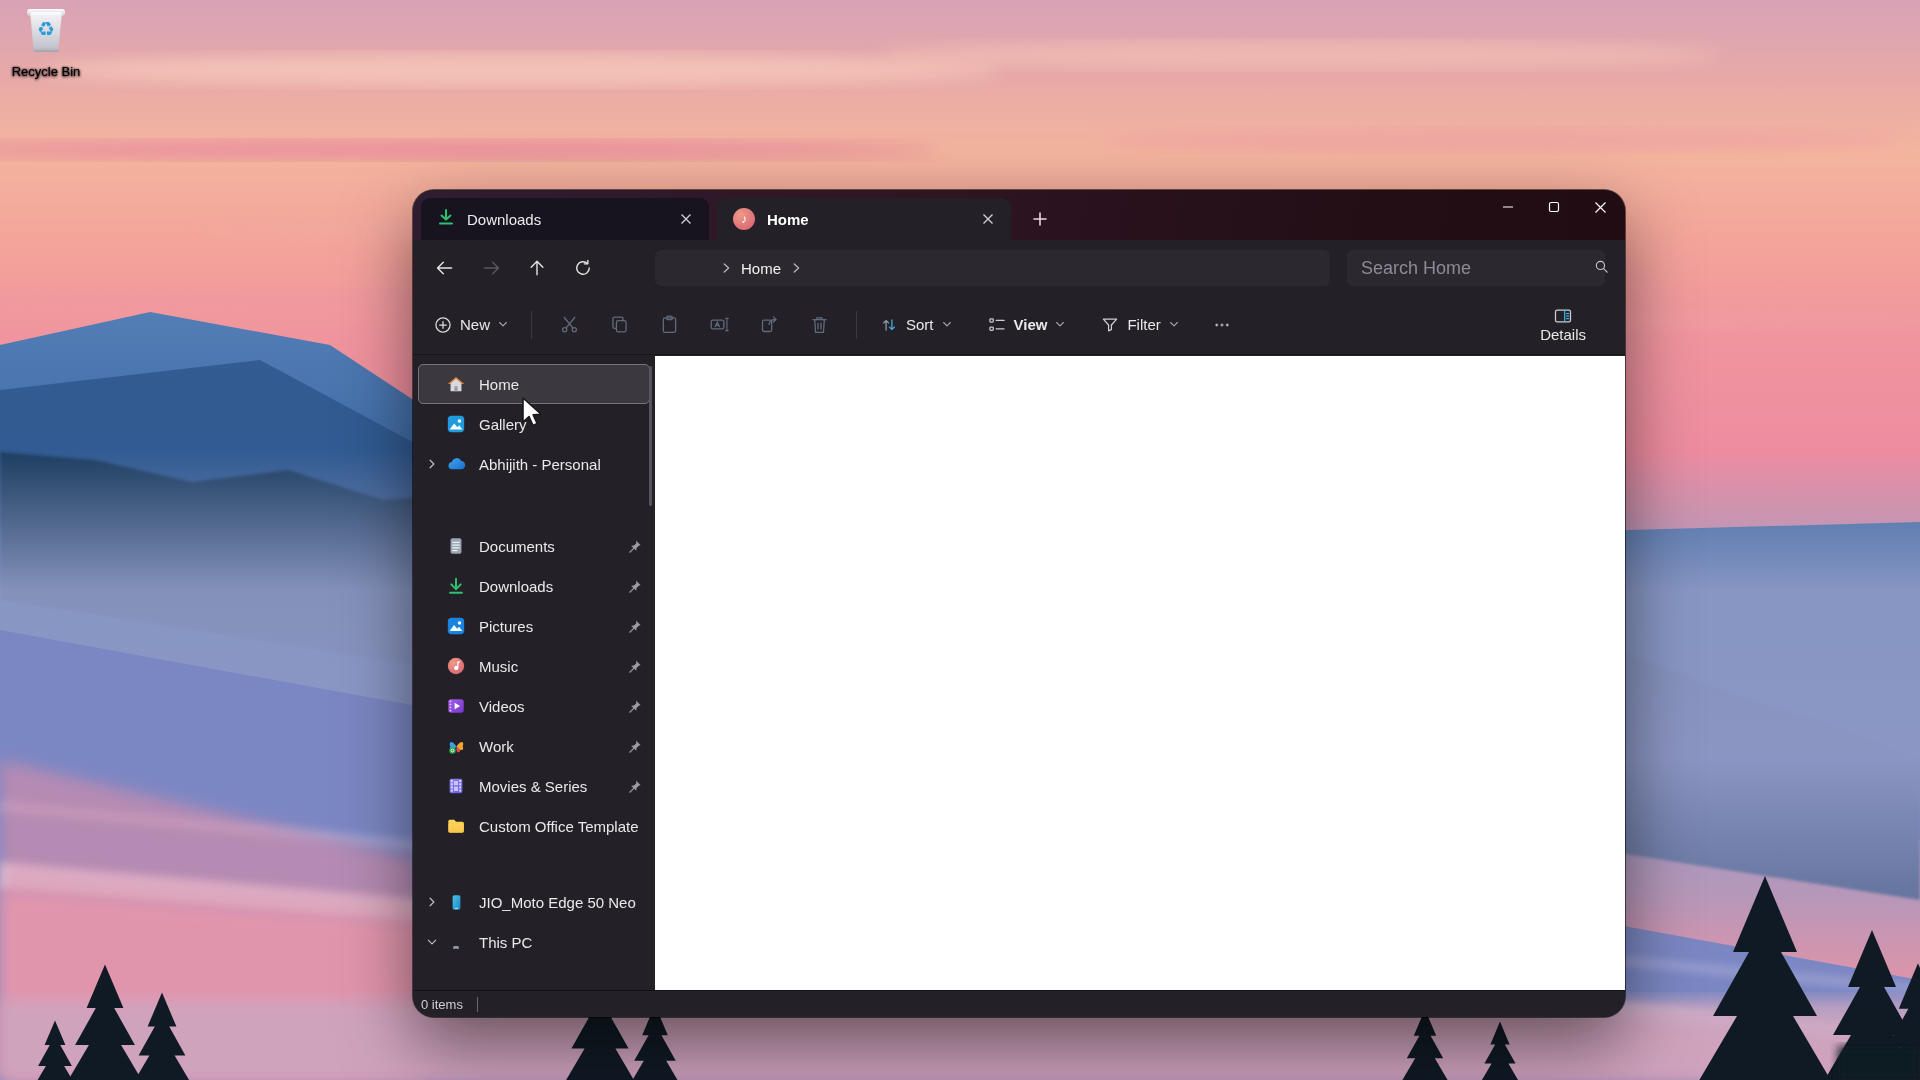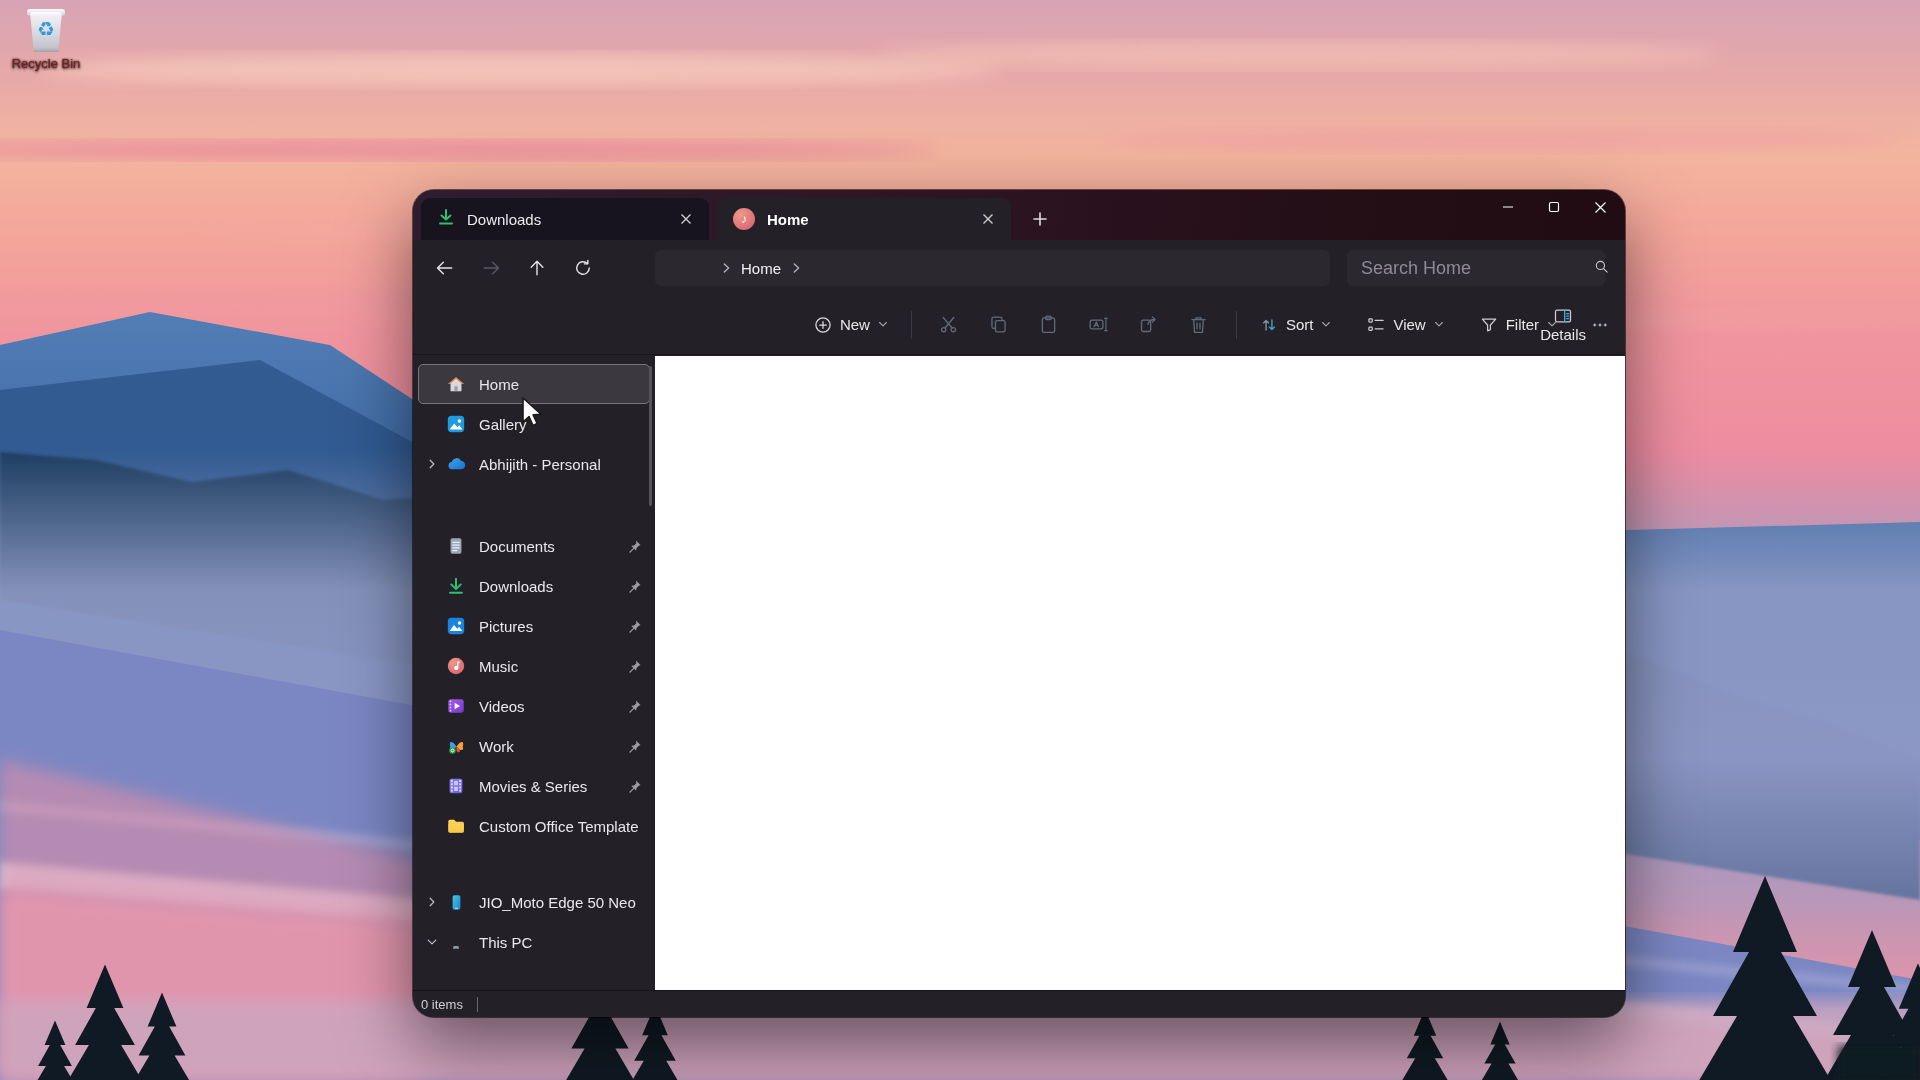--- a/index.html
+++ b/index.html
@@ -14,21 +14,21 @@
   .desktop-icon { position:absolute; left:8px; top:8px; width:76px; text-align:center; z-index:2; cursor:default; }
   .desktop-icon .glyph { width:44px; height:46px; margin:0 auto; position:relative; }
   .bin-body { position:absolute; left:6px; top:4px; width:32px; height:40px;
     background:linear-gradient(180deg,#f5f5f8,#cfcfd8 70%,#bcbcc6);
     border-radius:3px 3px 4px 4px; clip-path:polygon(0 0,100% 0,88% 100%,12% 100%);
     box-shadow:inset 0 2px 2px rgba(255,255,255,.8), inset 0 -2px 3px rgba(0,0,0,.15); }
   .bin-lid { position:absolute; left:3px; top:1px; width:38px; height:7px;
     background:linear-gradient(180deg,#ffffff,#c9c9d4); border-radius:3px; }
   .bin-recycle { position:absolute; left:0; top:9px; width:44px; text-align:center;
     font-size:20px; color:#2e9bd6; text-shadow:0 0 1px rgba(255,255,255,.6); }
-  .desktop-icon .label { margin-top:2px; font-size:13px; color:#7f1d1d;
+  .desktop-icon .label { margin-top:10px; font-size:13px; color:#000000;
     text-shadow:0 1px 3px rgba(0,0,0,.9), 0 0 2px rgba(0,0,0,.8); }
 
   
   .window { position:absolute; left:413px; top:190px; width:1212px; height:827px; z-index:3;
     border-radius:21px; overflow:hidden; box-shadow:0 28px 70px rgba(0,0,0,.5), 0 0 0 1px rgba(0,0,0,.55);
     background:#232028; }
 
   
   .tabbar { position:absolute; left:0; top:0; width:100%; height:50px;
     background:linear-gradient(100deg,#2e1d30 0%,#2f1624 38%,#250f18 70%,#200c12 100%); }
@@ -62,21 +62,21 @@
   .crumb-label { font-size:15px; color:#f2f2f2; }
   .searchbox { position:absolute; right:20px; top:10px; width:258px; height:36px; background:#2b2830;
     border-radius:6px; display:flex; align-items:center; padding:0 10px 0 14px; }
   .searchbox input { flex:1; background:transparent; border:none; outline:none; color:#e8e8e8; font-size:18px;
     font-family:"Liberation Sans", sans-serif; }
   .searchbox input::placeholder { color:#8f8a95; }
   .search-glyph svg { stroke:#c9c6cd; }
 
   
   .toolbar { position:absolute; left:0; top:105px; width:100%; height:60px; background:#232028;
-    display:flex; align-items:center; border-bottom:1px solid #18151b;justify-content:flex-end; }
+    display:flex; align-items:center; border-bottom:1px solid #18151b; }
   .tb-btn { display:flex; align-items:center; border-radius:5px; padding:8px 10px; }
   .tb-label { font-size:15px; color:#e9e9e9; margin:0 7px; }
   .tb-chev svg { stroke:#a7a3ac; }
   .tb-icon-btn { width:44px; height:38px; display:flex; align-items:center; justify-content:center; border-radius:5px; margin:0 3px; }
   .tb-icon-btn svg { stroke:#5f6b79; }
   .tb-sep { width:1px; height:28px; background:#3c3841; margin:0 12px; }
   .new-btn { margin-left:10px; }
   .new-btn svg.plus-circle { stroke:#dcdcdc; }
   .details-btn { position:absolute; right:22px; display:flex; align-items:center; padding:8px 10px; border-radius:5px;flex-direction:column; }
 
@@ -359,21 +359,21 @@
         <path d="M8.5 18V6.5 M5.5 9.5l3-3 3 3" stroke="#8b95a3" stroke-width="1.6"></path>
         <path d="M15.5 6v11.5 M12.5 14.5l3 3 3-3" stroke="#41a7d6" stroke-width="1.6"></path>
       </svg>
       <span class="tb-label">Sort</span>
       <span class="tb-chev">
         <svg width="12" height="12" viewBox="0 0 16 16" fill="none" stroke-width="1.5" stroke-linecap="round" stroke-linejoin="round">
             <path d="M3.5 6 8 10.5 12.5 6"></path>
           </svg>
       </span>
     </div>
-    <div class="tb-btn" style="margin-left:14px;">
+    <div class="tb-btn" style="margin-left:14px;font-weight:bold;">
       <svg width="20" height="20" viewBox="0 0 24 24" fill="none" stroke="#cdced2" stroke-width="1.5" stroke-linecap="round">
         <rect x="3.5" y="4.5" width="4" height="4" rx="1"></rect>
           <rect x="3.5" y="14.5" width="4" height="4" rx="1"></rect>
         <path d="M11 6.5h9.5 M11 16.5h9.5"></path>
       </svg>
       <span class="tb-label">View</span>
       <span class="tb-chev">
         <svg width="12" height="12" viewBox="0 0 16 16" fill="none" stroke-width="1.5" stroke-linecap="round" stroke-linejoin="round">
             <path d="M3.5 6 8 10.5 12.5 6"></path>
           </svg>

